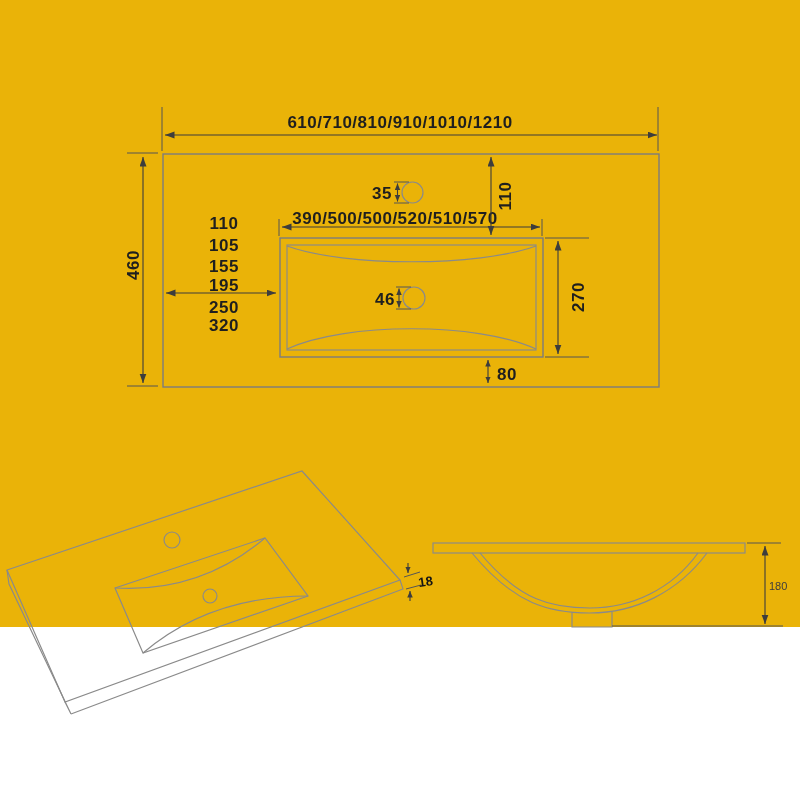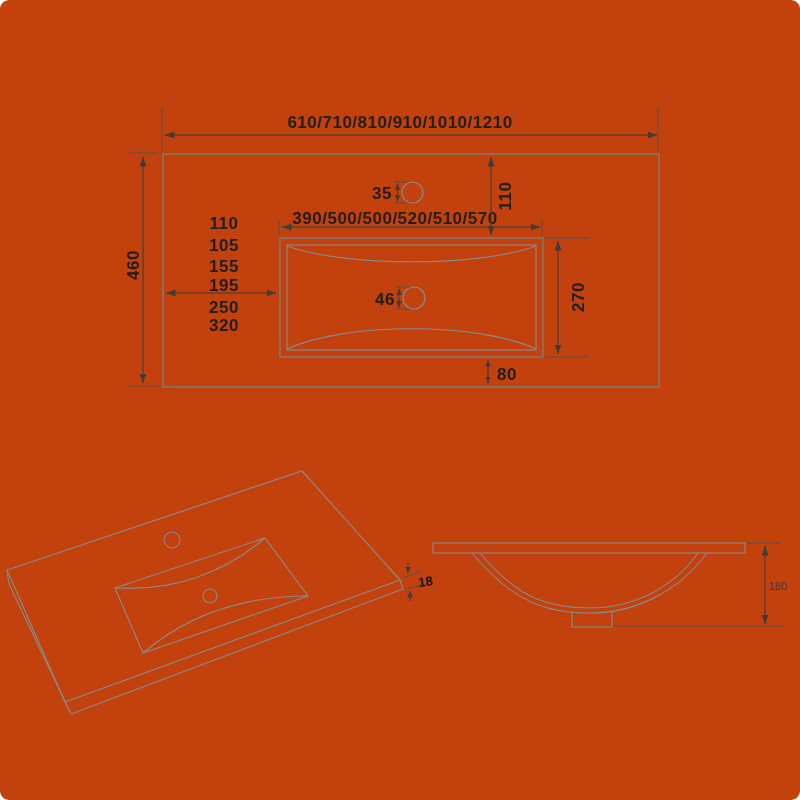--- a/index.html
+++ b/index.html
@@ -5,23 +5,22 @@
   html, body {
     margin: 0;
     padding: 0;
     background: #ffffff;
     width: 800px;
     height: 800px;
     overflow: hidden;
   }
   .drawing-stage {
     width: 800px;
-    height: 800px;
-    background: #c2410c;
-    border-radius: 9px;
+    height: 627px;
+    background: #eab308;
   }
   
   .obj   { fill: none; stroke: #7d7d7d; stroke-width: 1.4; }
   .obj2  { fill: none; stroke: #8a8a8a; stroke-width: 1.15; }
   
   .dim   { fill: none; stroke: #3d3d3d; stroke-width: 1.1; }
   .ext   { fill: none; stroke: #555555; stroke-width: 1.0; }
   
   .t     { font-family: "Liberation Sans", sans-serif; font-weight: bold;
            font-size: 17px; fill: #1f1f1f; letter-spacing: 0.5px; }

